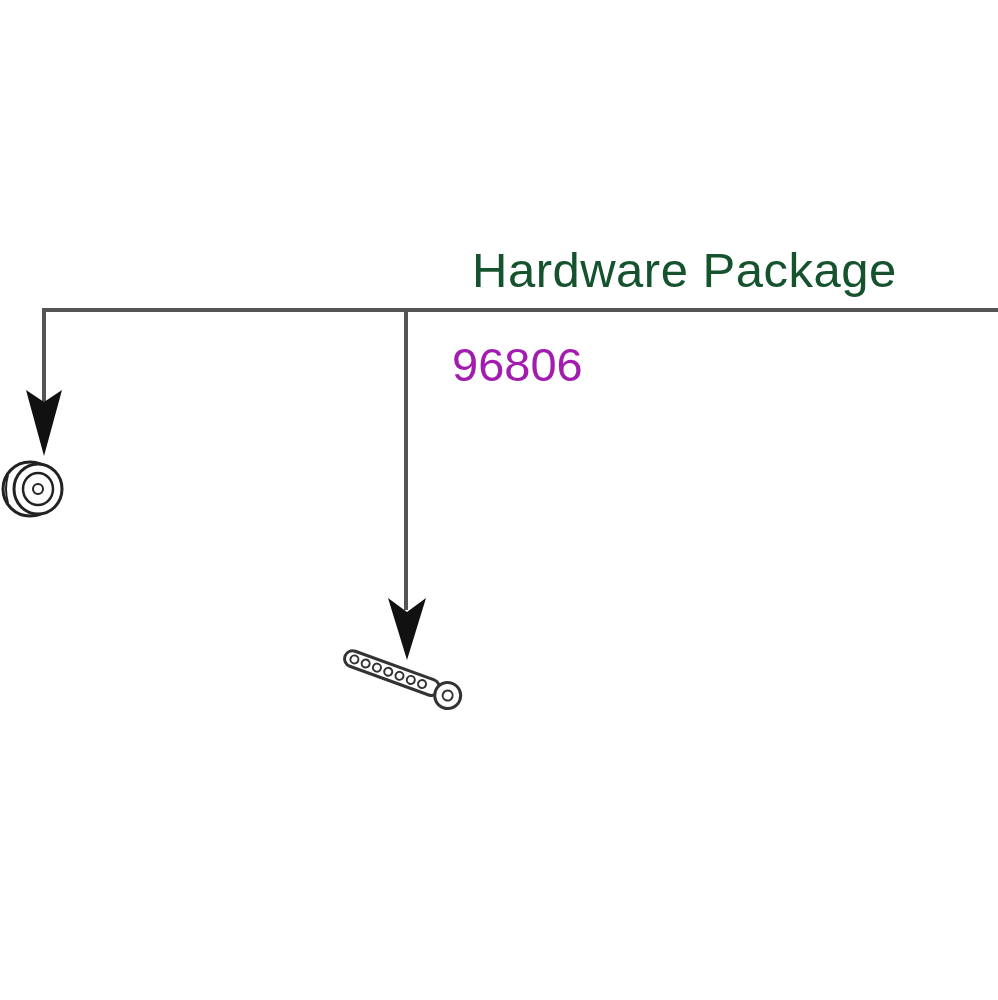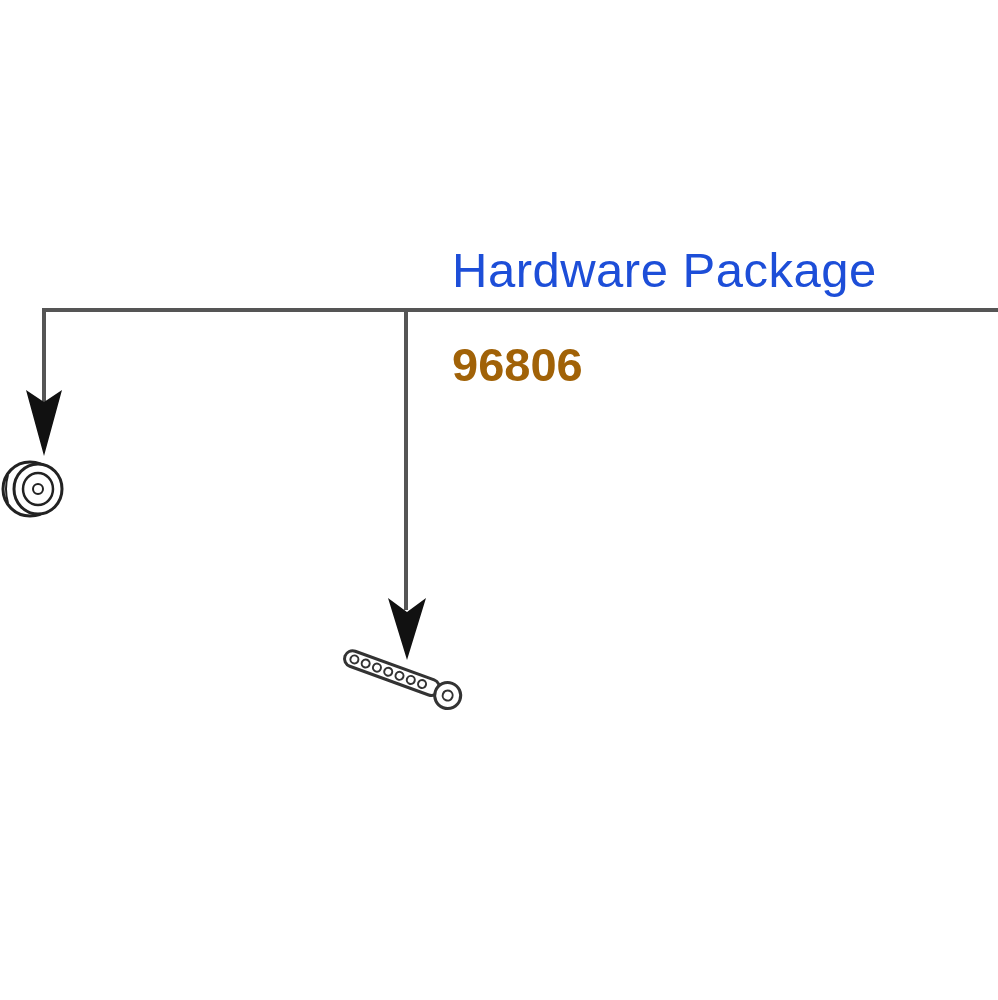--- a/index.html
+++ b/index.html
@@ -1,19 +1,19 @@
 <!DOCTYPE html>
 <html><head>
   <meta charset="utf-8">
   <style>
     html, body { margin: 0; padding: 0; background: #ffffff; }
     body { width: 998px; height: 1000px; position: relative; overflow: hidden; font-family: "Liberation Sans", sans-serif; }
     #diagram { position: absolute; left: 0; top: 0; }
-    .label-title { position: absolute; left: 452px; top: 242px; font-size: 49px; color: #1d4ed8; letter-spacing: 0.5px; white-space: nowrap; text-align: right; }
-    .label-part { position: absolute; left: 452px; top: 337px; font-size: 47px; font-weight: bold; color: #a16207; white-space: nowrap; }
+    .label-title { position: absolute; left: 472px; top: 242px; font-size: 49px; color: #14532d; letter-spacing: 0.5px; white-space: nowrap; text-align: right; }
+    .label-part { position: absolute; left: 452px; top: 337px; font-size: 47px; font-weight: normal; color: #a21caf; white-space: nowrap; }
   </style>
 </head>
 <body>
 
 <svg id="diagram" width="998" height="1000" viewBox="0 0 998 1000" xmlns="http://www.w3.org/2000/svg">
 
   <line x1="42" y1="310" x2="998" y2="310" stroke="#555555" stroke-width="4"></line>
 
   <line x1="44" y1="308" x2="44" y2="420" stroke="#555555" stroke-width="4"></line>
   <polygon points="26,390 44,402 62,390 44,456" fill="#111111"></polygon>

